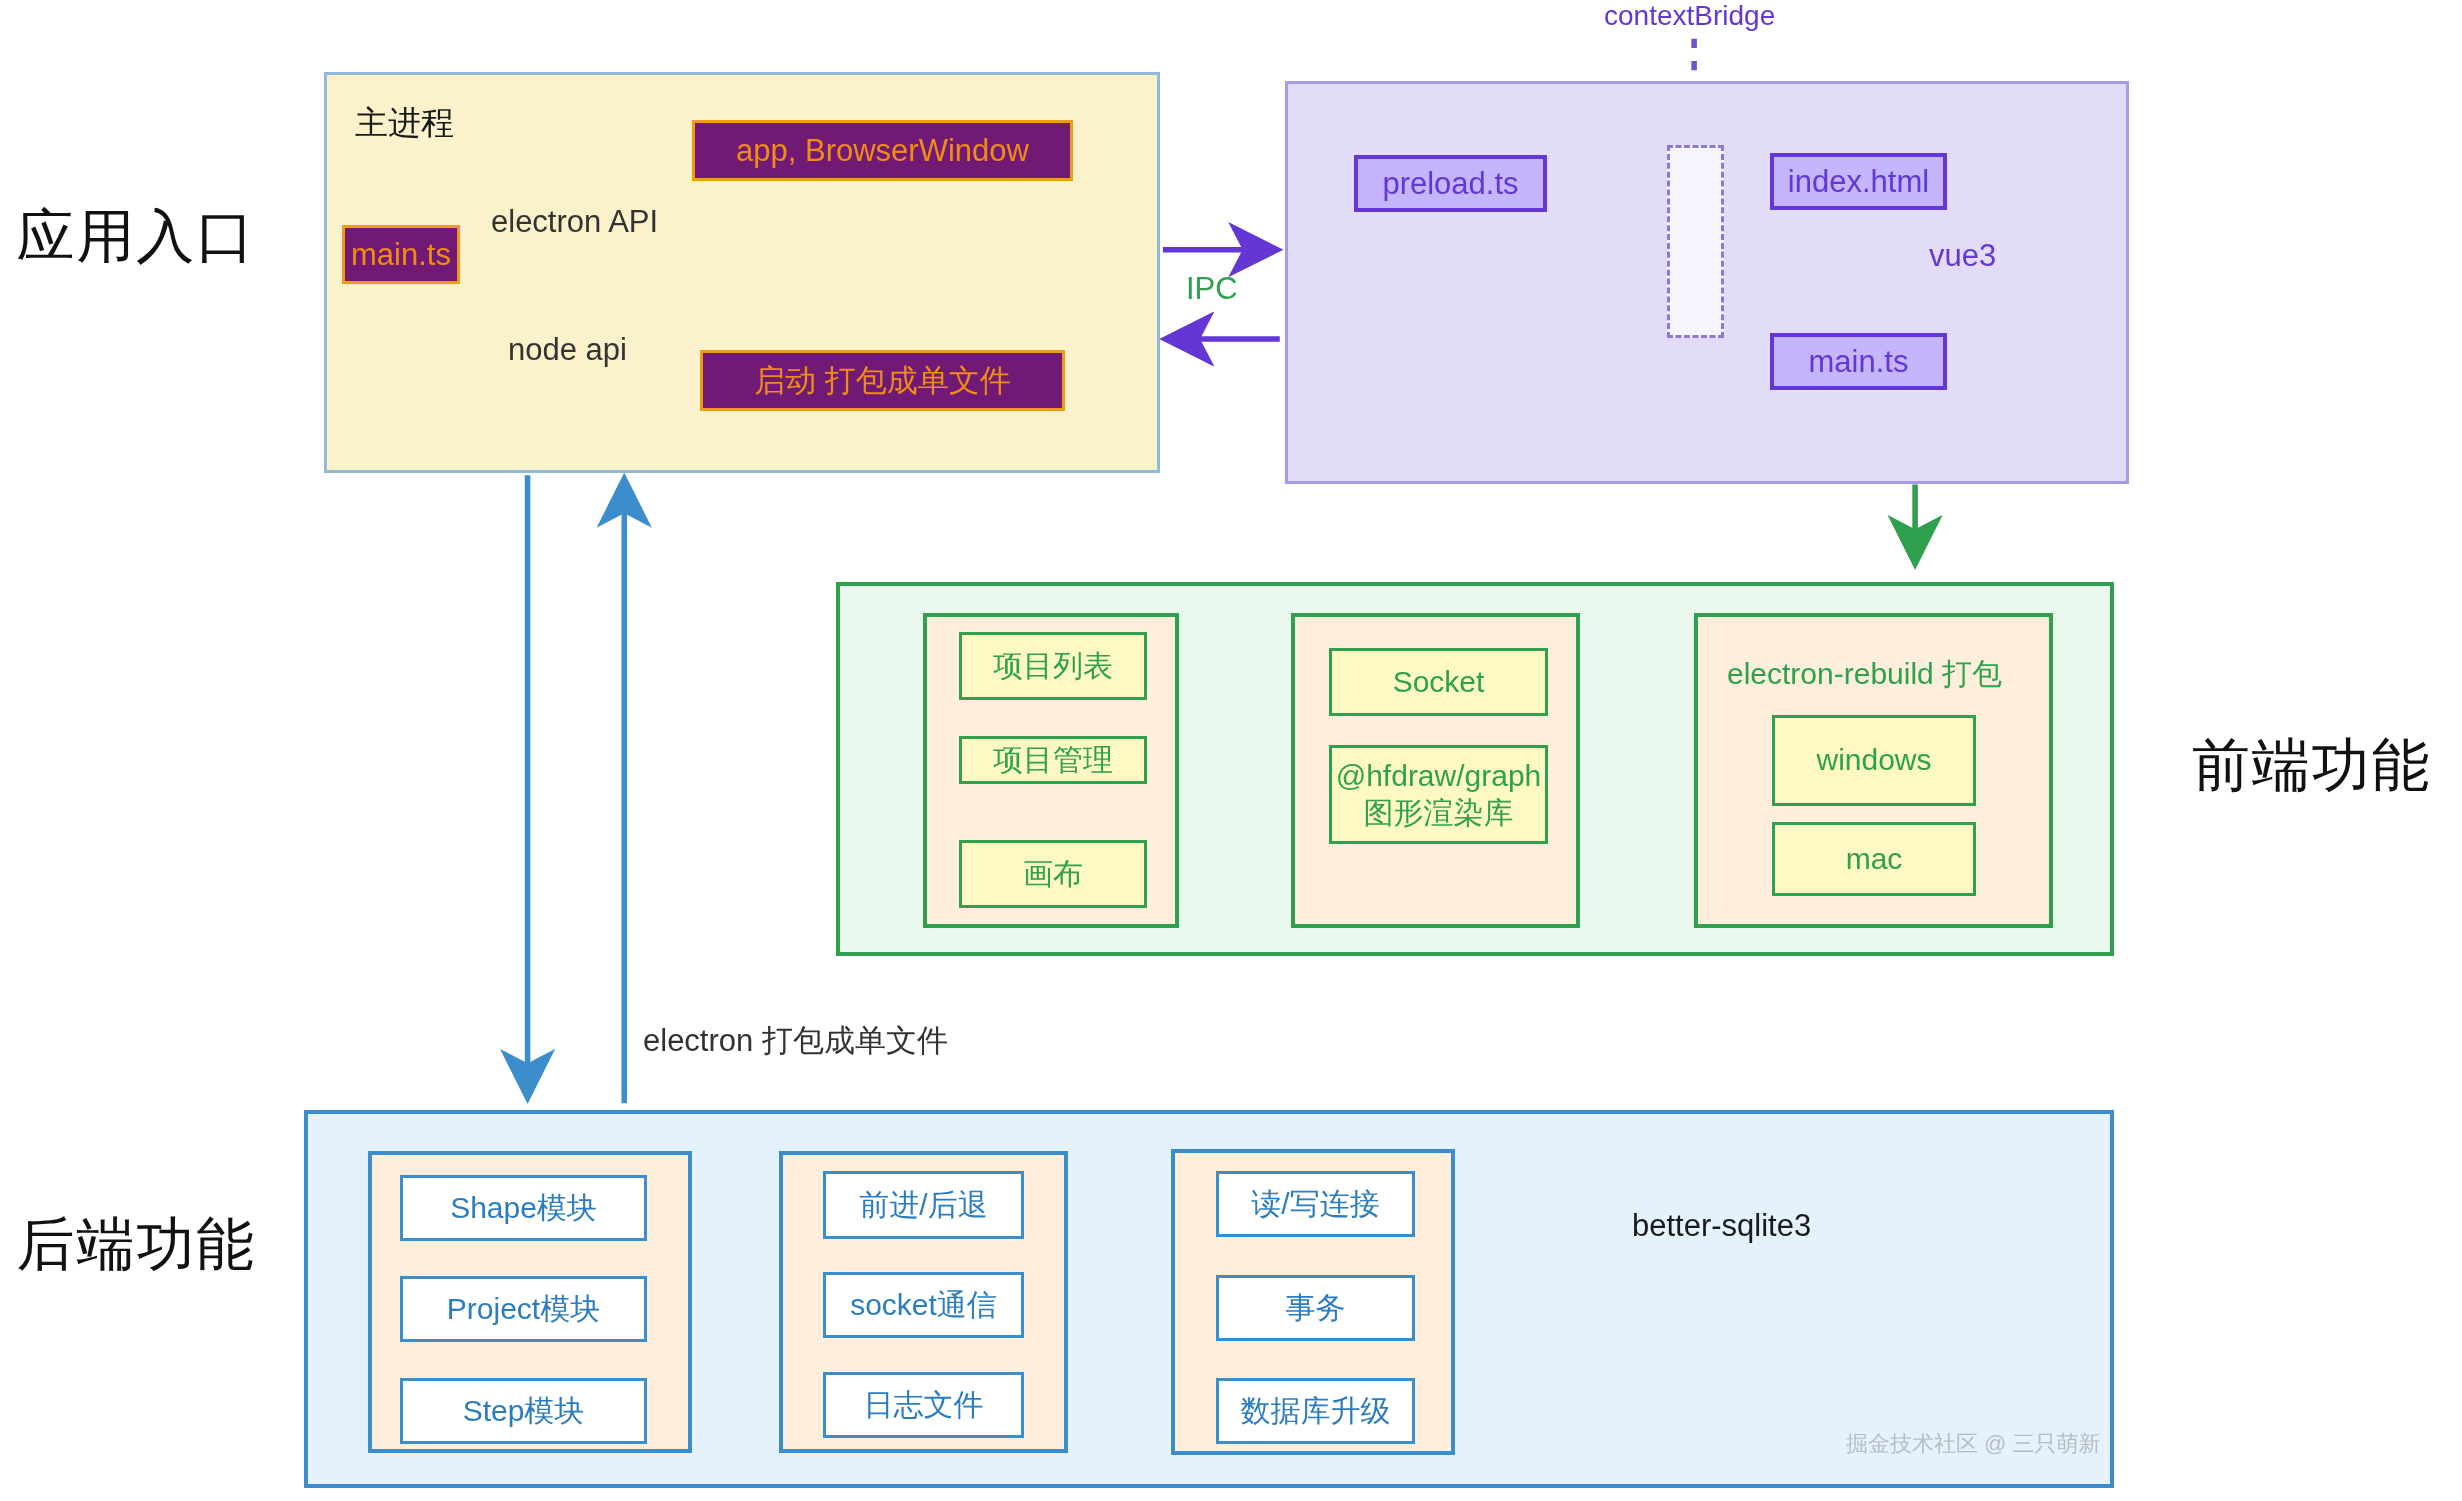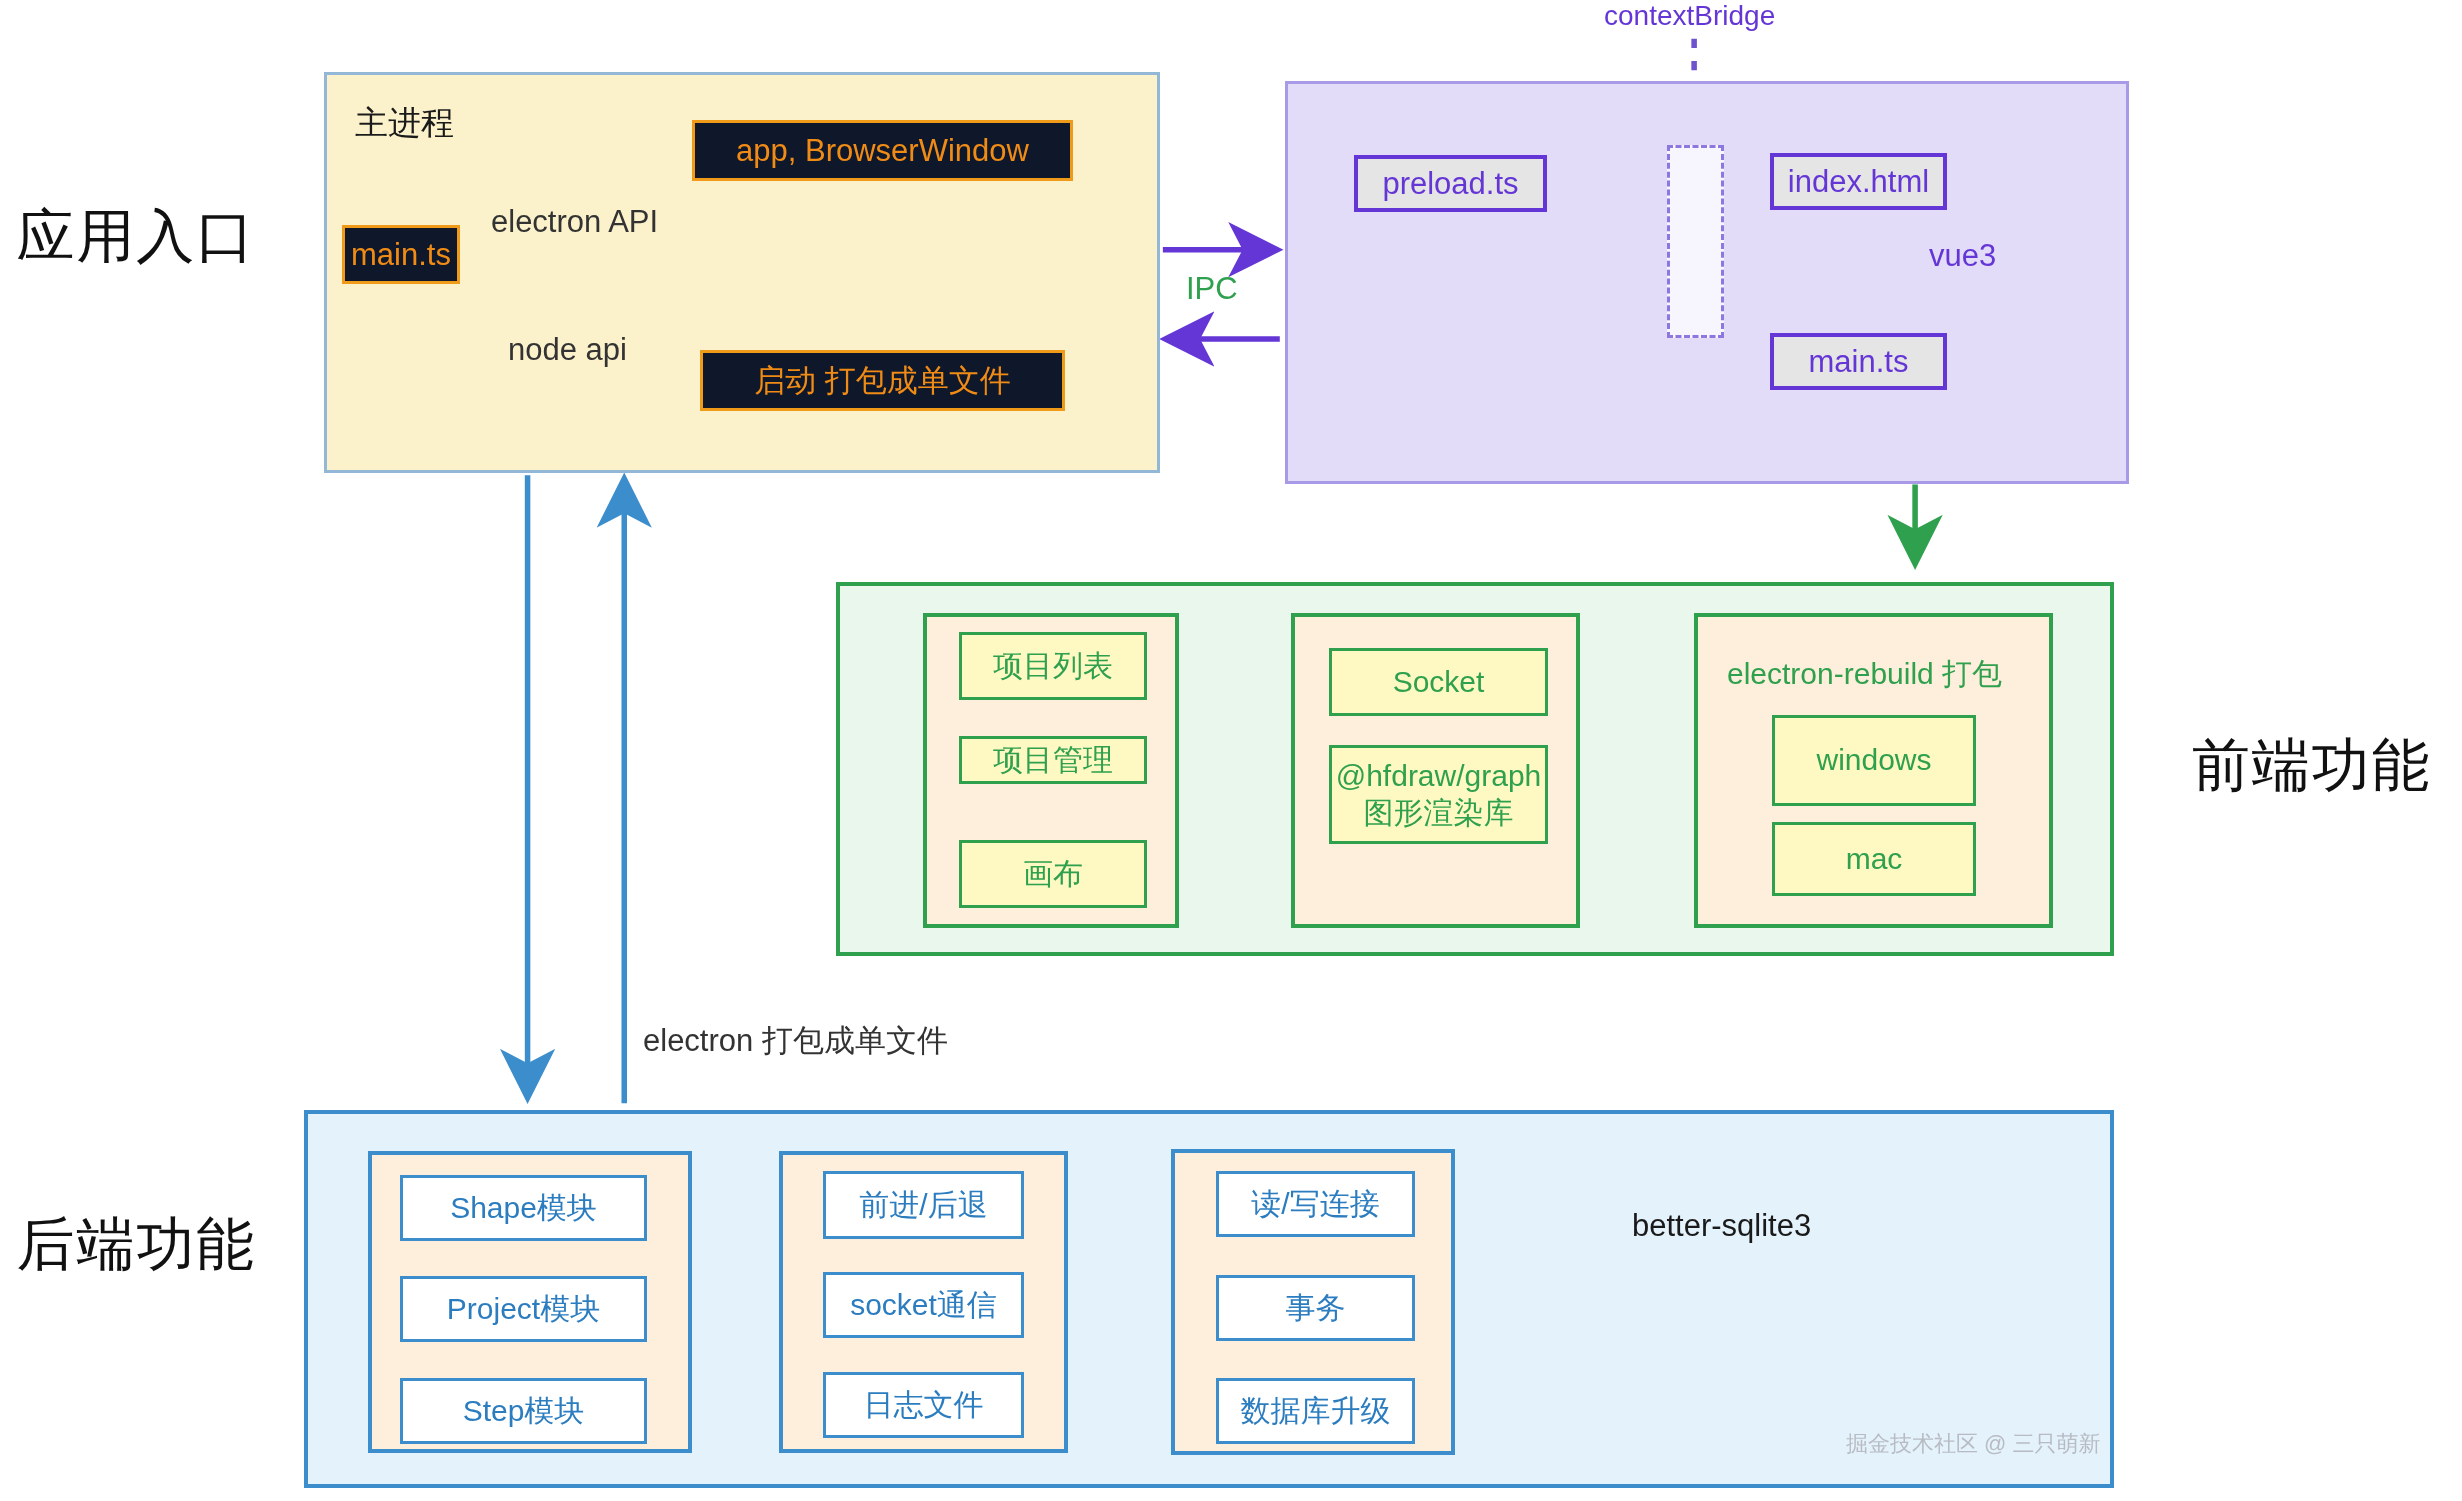--- a/index.html
+++ b/index.html
@@ -45,30 +45,30 @@
   .panel-title{
     position:absolute;
     font-size:33px;
     color:#1a1a1a;
     white-space:nowrap;
   }
 
   
   .obox{
     position:absolute;box-sizing:border-box;
-    background:#0f172a;border:3.7px solid #F09A1A;
+    background:#701a75;border:3.7px solid #F09A1A;
     color:#F08C15;font-size:31px;
     display:flex;align-items:center;justify-content:center;
     white-space:nowrap;
   }
 
   
   .pbox{
     position:absolute;box-sizing:border-box;
-    background:#e5e5e5;border:4.6px solid #6536D6;
+    background:#c4b5fd;border:4.6px solid #6536D6;
     color:#6536D6;font-size:31px;
     display:flex;align-items:center;justify-content:center;
     white-space:nowrap;
   }
   .dashed-slot{
     position:absolute;box-sizing:border-box;
     background:#F7F5FD;border:3.7px dashed #8E77DE;
   }
   .vue3-label{
     position:absolute;font-size:31px;color:#6536D6;white-space:nowrap;

